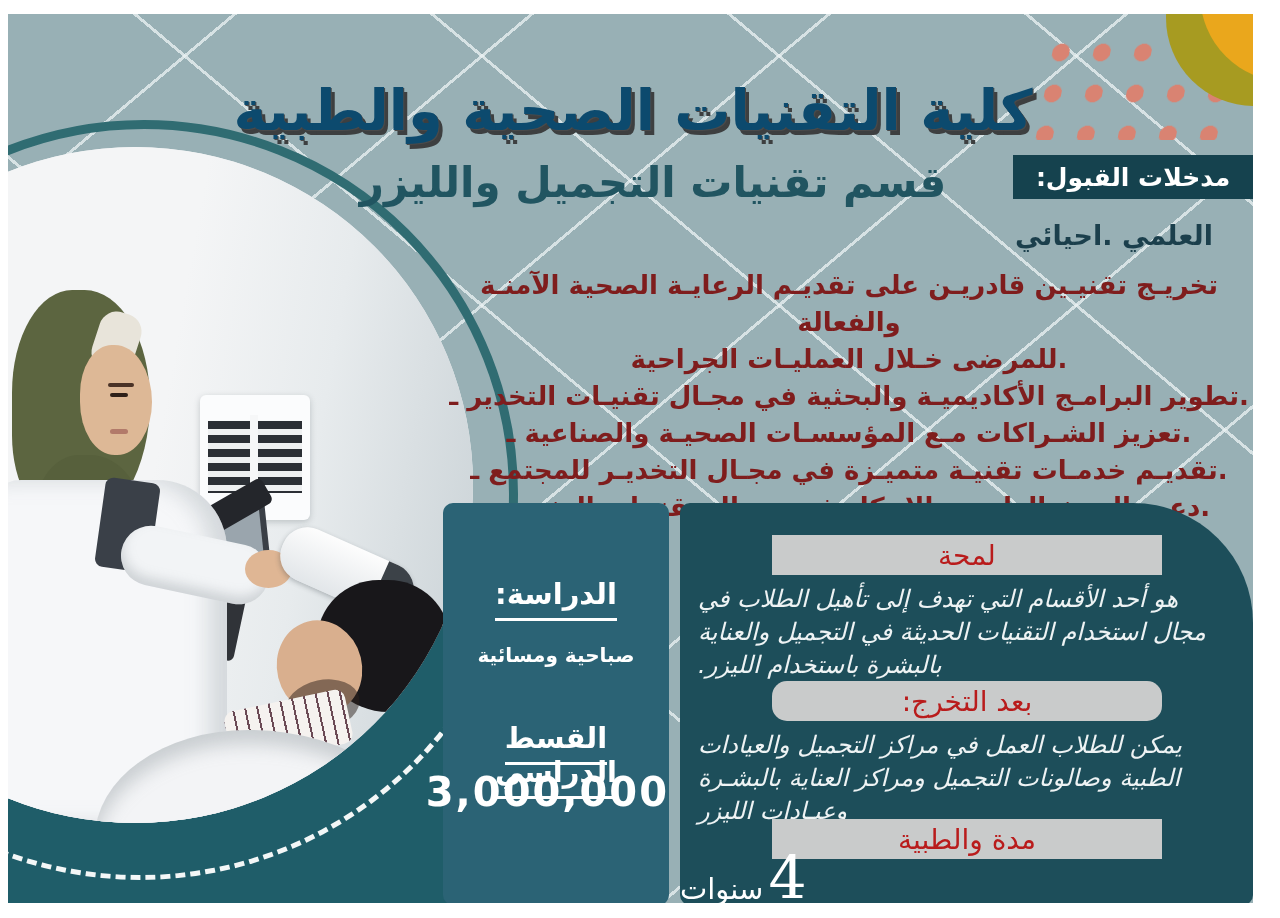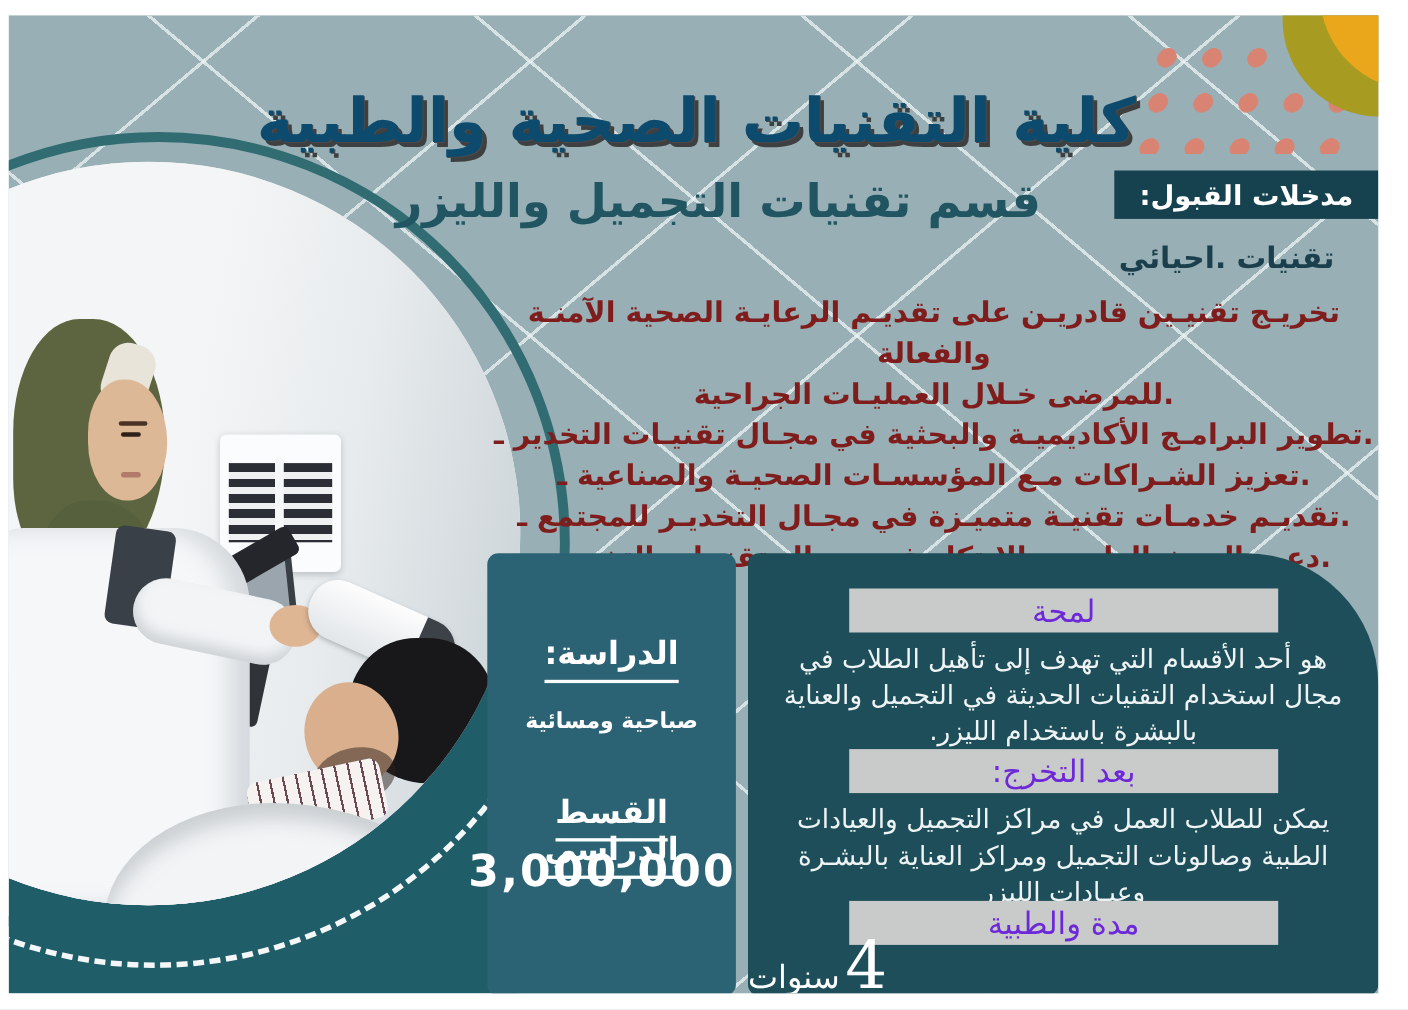--- a/index.html
+++ b/index.html
@@ -102,24 +102,24 @@
   .study-label span,.fee-label span{border-bottom:3px solid #ffffff;padding-bottom:7px;}
   .study-value{top:140px;font-size:20px;font-weight:bold;}
   .fee-label{top:218px;font-size:29px;font-weight:bold;}
   .fee-value{top:266px;font-size:40px;font-weight:bold;letter-spacing:2px;}
 
   
   .info-panel{position:absolute;left:672px;top:489px;width:573px;height:402px;z-index:7;
         background:#1d4e5a;border-radius:10px 120px 10px 10px;direction:rtl;}
   .gray-bar{position:absolute;left:92px;width:390px;height:40px;background:#c9cbcb;
         display:flex;align-items:center;justify-content:center;
-        color:#6d28d9;font-size:28px;}
-  .bar-overview{top:32px;} .bar-after{top:178px;} .bar-duration{top:316px;}
-  .panel-para{position:absolute;left:18px;right:18px;text-align:center;color:#eef3f4;
-        font-size:24px;line-height:33px;}
+        color:#b91c1c;font-size:28px;}
+  .bar-overview{top:32px;} .bar-after{top:178px;border-radius:15px;} .bar-duration{top:316px;}
+  .panel-para{position:absolute;left:18px;right:18px;text-align:left;color:#eef3f4;
+        font-size:24px;line-height:33px;font-style:italic;}
   .para-overview{top:80px;} .para-after{top:226px;}
   .duration-line{position:absolute;top:340px;width:100%;text-align:left;color:#ffffff;}
   .duration-num{font-family:"DejaVu Serif","Liberation Serif",serif;font-size:60px;}
   .duration-unit{font-size:29px;}
 </style>
 </head>
 <body>
 
 <div class="flyer">
 
@@ -166,21 +166,21 @@
     <div class="p-face"></div>
     <div class="p-beard"></div>
     <div class="p-collar"></div>
     <div class="p-gown"></div>
   </div>
 
   <h1 class="title">كلية التقنيات الصحية والطبية</h1>
   <div class="subtitle">قسم تقنيات التجميل والليزر</div>
 
   <div class="badge">مدخلات القبول:</div>
-  <div class="admission-value">تقنيات .احيائي</div>
+  <div class="admission-value">العلمي .احيائي</div>
 
   <div class="objectives">
     <div>تخريـج تقنيـين قادريـن على تقديـم الرعايـة الصحية الآمنـة والفعالة</div>
     <div>.للمرضى خـلال العمليـات الجراحية</div>
     <div>.تطوير البرامـج الأكاديميـة والبحثية في مجـال تقنيـات التخدير ـ</div>
     <div>.تعزيز الشـراكات مـع المؤسسـات الصحيـة والصناعية ـ</div>
     <div>.تقديـم خدمـات تقنيـة متميـزة في مجـال التخديـر للمجتمع ـ</div>
     <div>.دعـم البحث العلمي والابتكار في مجـال تقنيـات التخدير ـ</div>
   </div>
 

